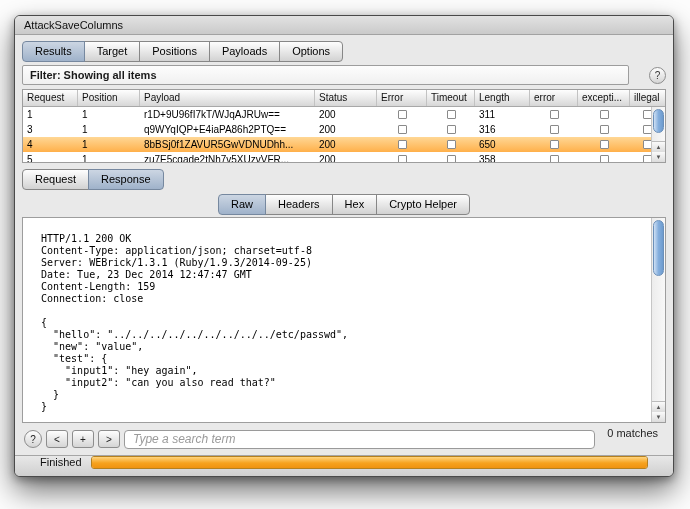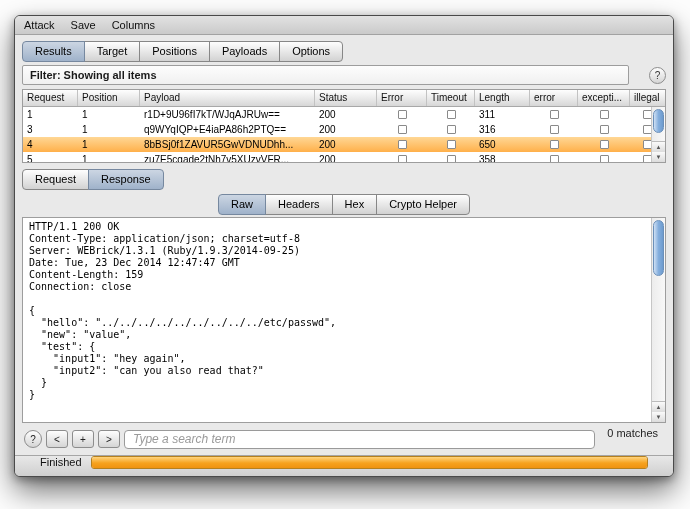--- a/index.html
+++ b/index.html
@@ -28,21 +28,21 @@
   .traffic { position:absolute; left:9px; top:5px; display:flex; gap:7px; }
   .light { width:12px; height:12px; border-radius:50%; border:1px solid rgba(0,0,0,.3); }
   .light.red    { background:radial-gradient(circle at 35% 30%, #ff9d97, #f75049); }
   .light.yellow { background:radial-gradient(circle at 35% 30%, #ffe9a8, #fdbc40); }
   .light.green  { background:radial-gradient(circle at 35% 30%, #9fe8a5, #34c748); }
   .title { font-size:12px; color:#3c3c3c; }
   
   .menubar {
     flex:0 0 19px; background:linear-gradient(#e2e2e2,#cacaca);
     border-bottom:1px solid #a2a2a2;
-    display:flex; align-items:center; padding-left:9px; gap:16px;
+    display:flex; align-items:center; padding-left:9px; 
     font-size:11px; color:#101010;text-align:right;
   }
   .menu-item { cursor:default; }
   
   .seg-group { display:inline-flex; }
   .seg {
     font-size:11px; color:#000; padding:3px 12px 4px;
     background:linear-gradient(#fefefe,#d2d2d2);
     border:1px solid #878787; margin-left:-1px; white-space:nowrap;
   }
@@ -103,21 +103,21 @@
   
   .bottom { flex:1 1 auto; display:flex; flex-direction:column; padding:0 7px 0; min-height:0; }
   .msg-tabs { flex:0 0 25px; }
   .resp-panel { flex:1 1 auto; display:flex; flex-direction:column; min-height:0; }
   .view-tabs { flex:0 0 23px;text-align:center; }
   .editor {
     flex:1 1 auto; position:relative; background:#fff;
     border:1px solid #9d9d9d; overflow:hidden; min-height:0;
   }
   .editor pre {
-    margin:0; padding:3px 6px;
+    margin:12px; padding:3px 6px;
     font-family:"DejaVu Sans Mono", monospace;
     font-size:10px; line-height:12px; color:#000; white-space:pre;
   }
   .vscroll.editor-scroll { top:0; }
   .vscroll.editor-scroll .vthumb { height:56px; }
   
   .searchbar { flex:0 0 28px; display:flex; align-items:center; gap:4px; padding:4px 2px; }
   .sb {
     height:18px; min-width:22px; padding:0 5px;
     background:linear-gradient(#fdfdfd,#d5d5d5);

